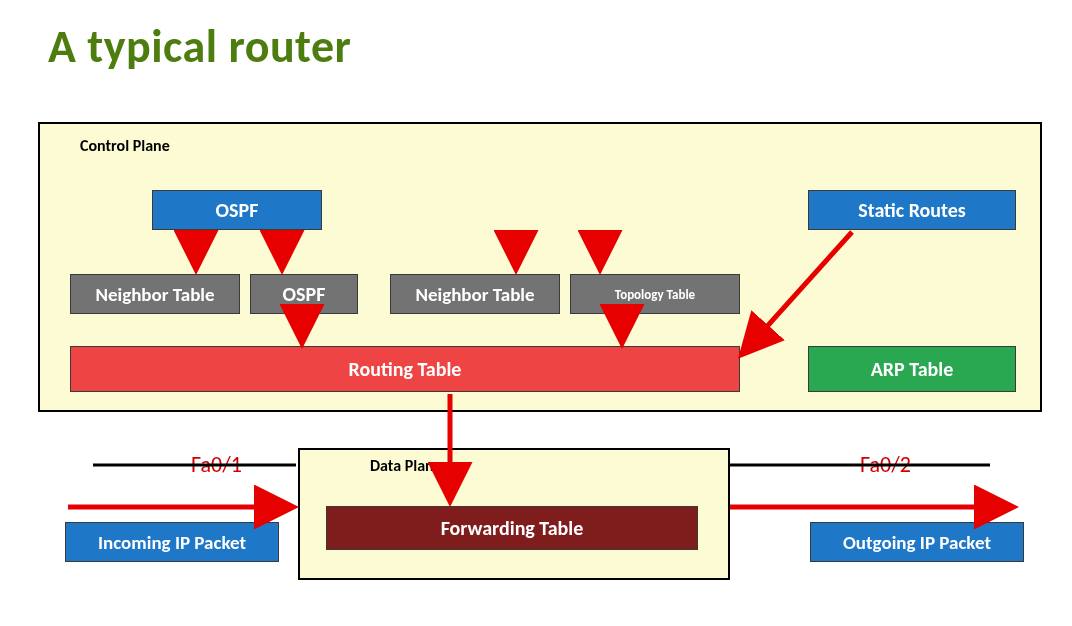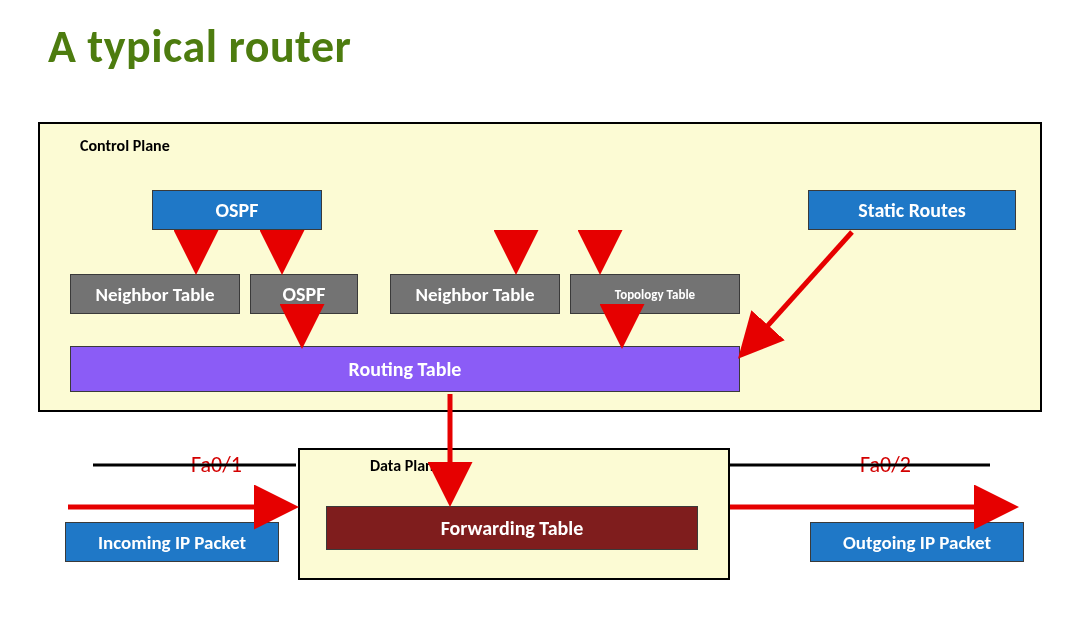--- a/index.html
+++ b/index.html
@@ -4,21 +4,21 @@
 <style>
   html,body{margin:0;padding:0;background:#fff;font-family:Calibri,Arial,sans-serif}
   .stage{position:relative;width:1072px;height:626px}
   .title{position:absolute;left:48px;top:18px;font-size:46px;font-weight:700;color:#4d7c0f;letter-spacing:.5px}
   svg.arrows{position:absolute;left:0;top:0;width:1072px;height:626px;pointer-events:none}
   .plane{position:absolute;background:#fcfbd4;border:2px solid #000}
   .plane-label{position:absolute;font-size:16px;font-weight:700;color:#000}
   .box{position:absolute;display:flex;align-items:center;justify-content:center;font-weight:700;color:#fff;border:1px solid #3a3a3a;font-size:20px;text-align:center;padding:0 4px;box-sizing:border-box}
   .blue{background:#1f78c7}
   .cyan{background:#737373}
-  .navy{background:#8b5cf6}
+  .navy{background:#ef4444}
   .green{background:#2aa851}
   .purple{background:#7f1d1d}
   .iface{position:absolute;font-size:22px;color:#d30000;font-weight:500;background:#fff;padding:0 2px}
 </style>
 </head>
 <body>
 
 <div class="stage">
   <div class="title">A typical router</div>
 
@@ -29,20 +29,21 @@
   <div class="box cyan" style="left:70px;top:274px;width:170px;height:40px;font-size:19px">Neighbor Table</div>
   <div class="box cyan" style="left:250px;top:274px;width:108px;height:40px">OSPF</div>
 
   <div class="box cyan" style="left:390px;top:274px;width:170px;height:40px;font-size:19px">Neighbor Table</div>
   <div class="box cyan" style="left:570px;top:274px;width:170px;height:40px;font-size:13px">Topology Table</div>
 
   <div class="box blue" style="left:808px;top:190px;width:208px;height:40px">Static Routes</div>
 
   <div class="box navy" style="left:70px;top:346px;width:670px;height:46px">Routing Table</div>
 
+  <div class="box green" style="left:808px;top:346px;width:208px;height:46px">ARP Table</div>
 
   <div class="plane" style="left:298px;top:448px;width:428px;height:128px"></div>
   <div class="plane-label" style="left:370px;top:456px">Data Plane</div>
   <div class="box purple" style="left:326px;top:506px;width:372px;height:44px">Forwarding Table</div>
 
   <div class="iface" style="left:189px;top:451px">Fa0/1</div>
   <div class="iface" style="left:858px;top:451px">Fa0/2</div>
 
   <div class="box blue" style="left:810px;top:522px;width:214px;height:40px;font-size:19px">Outgoing IP Packet</div>
   <div class="box blue" style="left:65px;top:522px;width:214px;height:40px;font-size:19px">Incoming IP Packet</div>

